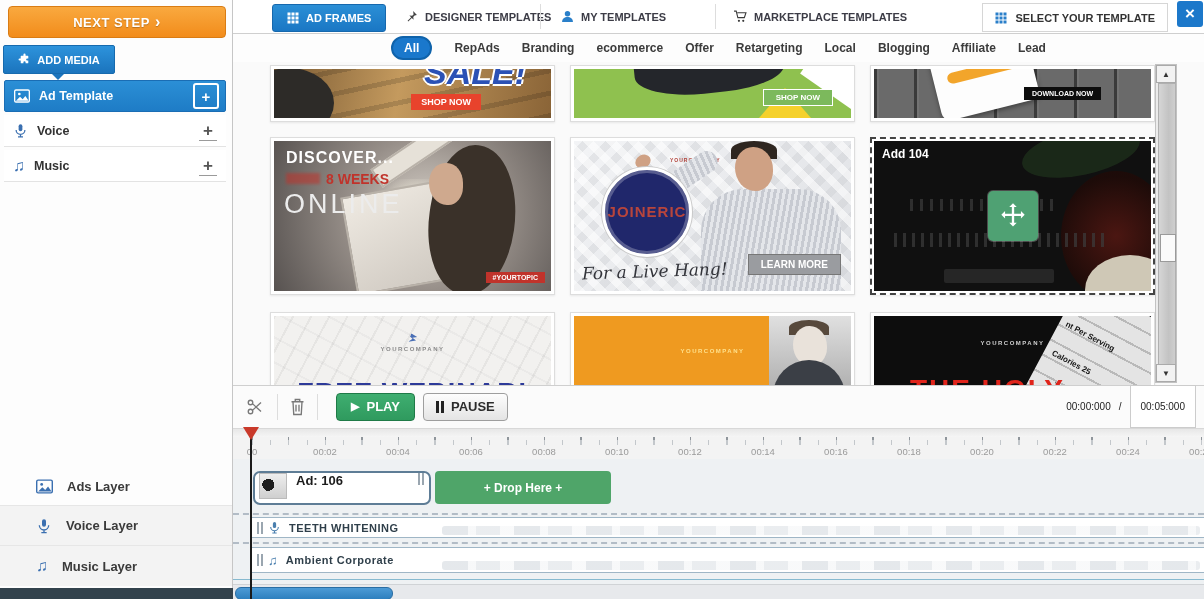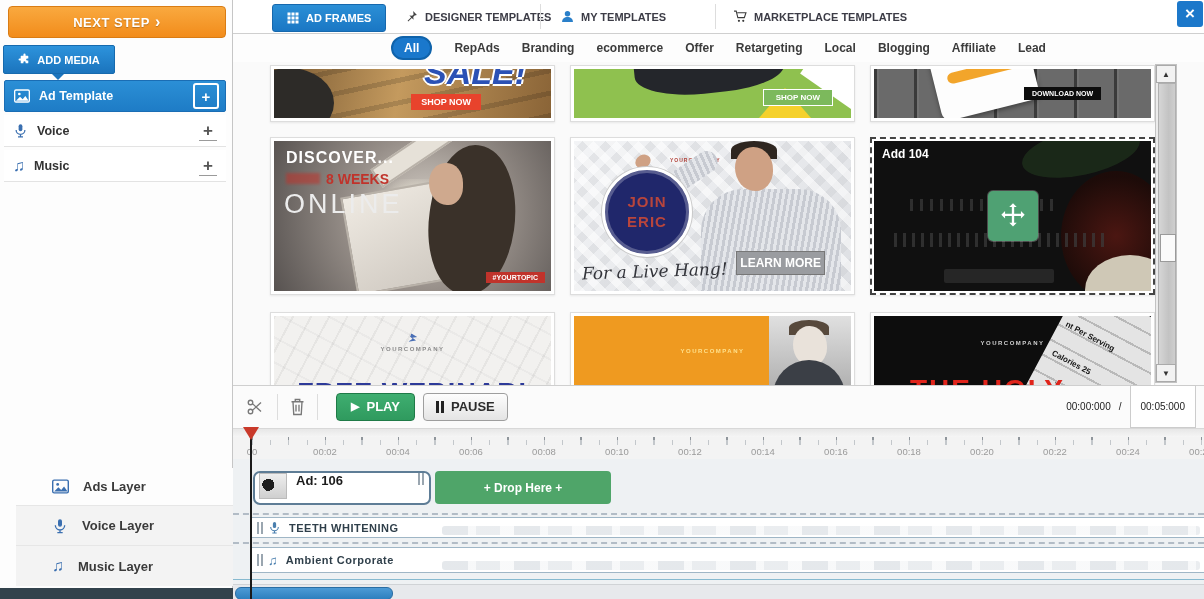--- a/index.html
+++ b/index.html
@@ -13,21 +13,21 @@
   #tab-controls{left:115px;width:110px;background:#f4f4f4;color:#555;border:1px solid #cfcfcf;border-radius:2px;}
   #add-media-notch{position:absolute;left:52px;top:74px;width:0;height:0;border-left:6px solid transparent;border-right:6px solid transparent;border-top:6px solid #1b74bd;}
   .media-row{position:absolute;left:4px;width:222px;height:32px;display:flex;align-items:center;box-sizing:border-box;cursor:pointer;}
   #row-ad-template{top:80px;background:linear-gradient(#2b8fd6,#1e7cc6);border:1px solid #1a6db4;border-radius:2px;color:#fff;}
   #row-voice{top:115px;background:#fff;border-bottom:1px solid #e3e3e3;color:#333;}
   #row-music{top:150px;background:#fff;border-bottom:1px solid #e3e3e3;color:#333;}
   .media-row .mi{margin-left:9px;margin-right:9px;display:flex;align-items:center;}
   .media-row .lbl{font-size:12.5px;font-weight:bold;flex:1;}
   .plus-box{width:22px;height:22px;margin-right:6px;border:2px solid #fff;border-radius:3px;color:#fff;font-size:15px;font-weight:bold;display:flex;align-items:center;justify-content:center;cursor:pointer;}
   .plus-plain{width:18px;margin-right:9px;color:#555;font-size:17px;font-weight:bold;text-align:center;border-bottom:1px solid #9a9a9a;line-height:19px;cursor:pointer;}
-  .layer-row{position:absolute;left:16px;width:232px;display:flex;align-items:center;box-sizing:border-box;}
+  .layer-row{position:absolute;left:0;width:232px;display:flex;align-items:center;box-sizing:border-box;}
   #layer-ads{top:468px;height:38px;background:#fdfdfd;border-bottom:1px solid #e6e6e6;}
   #layer-voice{top:506px;height:40px;background:#f3f3f3;border-bottom:1px solid #e6e6e6;}
   #layer-music{top:546px;height:40px;background:#f3f3f3;}
   .layer-row .mi{margin-left:36px;margin-right:14px;display:flex;}
   .layer-row .lbl{font-size:13px;font-weight:bold;color:#3a3a3a;}
   #sidebar-bottom-strip{position:absolute;left:0;top:588px;width:233px;height:11px;background:#32424c;}
   .note-glyph{font-size:16px;color:#3a6fb0;line-height:1;}
   
   #panel{position:absolute;left:233px;top:0;width:971px;height:385px;background:#fbfbfb;}
   #tabbar{position:absolute;left:0;top:0;width:971px;height:34px;background:#fff;border-bottom:1px solid #cfcfcf;box-sizing:border-box;}
@@ -77,23 +77,23 @@
   #art-discover .l3{position:absolute;left:10px;top:48px;font-size:27px;font-weight:300;color:#ececec;letter-spacing:3px;}
   #art-discover .chip{right:6px;bottom:8px;background:#c0332b;font-size:7px;padding:2px 7px;}
   #art-eric{background:linear-gradient(135deg,#f3f4f6,#dddfe3);}
   #art-eric .pat{position:absolute;inset:0;background:repeating-linear-gradient(45deg,rgba(255,255,255,.6) 0 8px,transparent 8px 16px),repeating-linear-gradient(-45deg,rgba(200,202,206,.35) 0 8px,transparent 8px 16px);}
   #art-eric .brand{position:absolute;left:96px;top:16px;font-size:5px;letter-spacing:1px;color:#b04038;font-weight:bold;}
   #art-eric .head{position:absolute;right:78px;top:6px;width:38px;height:44px;background:#cfa184;border-radius:48% 52% 46% 54%;}
   #art-eric .hairc{position:absolute;right:74px;top:0px;width:46px;height:18px;background:#2e2620;border-radius:50% 50% 0 0;}
   #art-eric .body{position:absolute;right:10px;top:48px;width:140px;height:110px;background:repeating-linear-gradient(100deg,#c7cad1 0 3px,#e4e6ea 3px 6px);border-radius:42px 42px 0 0;}
   #art-eric .arm{position:absolute;right:128px;top:28px;width:86px;height:22px;background:repeating-linear-gradient(100deg,#c7cad1 0 3px,#e4e6ea 3px 6px);border-radius:11px;transform:rotate(-34deg);}
   #art-eric .hand{position:absolute;right:200px;top:14px;width:16px;height:13px;background:#cfa184;border-radius:50%;transform:rotate(-30deg);}
-  #art-eric .circle{position:absolute;left:28px;top:26px;width:84px;height:84px;background:#20276b;border-radius:50%;border:3px solid #fff;box-shadow:0 0 0 1px #c9c9c9,inset 0 0 0 3px rgba(255,255,255,.25);display:flex;flex-direction:column;align-items:center;justify-content:center;color:#b8453c;font-weight:bold;font-size:15px;line-height:1.35;letter-spacing:1px;}
+  #art-eric .circle{position:absolute;left:28px;top:26px;width:84px;height:84px;background:#20276b;border-radius:50%;border:3px solid #fff;box-shadow:0 0 0 1px #c9c9c9,inset 0 0 0 3px rgba(255,255,255,.25);display:flex;flex-direction:row;align-items:center;justify-content:center;color:#b8453c;font-weight:bold;font-size:15px;line-height:1.35;letter-spacing:1px;}
   #art-eric .caption{position:absolute;left:8px;bottom:10px;font-family:"DejaVu Serif",serif;font-style:italic;font-size:17px;color:#33343a;transform:rotate(-2deg);}
-  #art-eric .chip{right:26px;bottom:16px;background:#9a9ca0;border:1px solid #777;color:#fff;font-size:12px;padding:4px 3px;}
+  #art-eric .chip{right:10px;bottom:16px;background:#9a9ca0;border:1px solid #777;color:#fff;font-size:10px;padding:4px 12px;}
   #tile-add104{border:2px dashed #444;padding:2px;}
   #art-add104{background:#101010;}
   #art-add104 .blobr{position:absolute;right:-20px;top:30px;width:110px;height:130px;background:radial-gradient(circle,#5a1812 0%,#200a07 70%);border-radius:50%;opacity:.8;}
   #art-add104 .leaf{position:absolute;right:10px;top:-12px;width:120px;height:46px;background:#1c2b1a;border-radius:50%;transform:rotate(-12deg);opacity:.9;}
   #art-add104 .plate{position:absolute;right:-24px;bottom:-34px;width:90px;height:70px;background:#cfc8b6;border-radius:50%;}
   #art-add104 .ghost1{position:absolute;left:36px;top:58px;width:150px;height:12px;background:repeating-linear-gradient(90deg,#3c3c3c 0 3px,transparent 3px 10px);opacity:.7;}
   #art-add104 .ghost2{position:absolute;left:20px;top:92px;width:210px;height:14px;background:repeating-linear-gradient(90deg,#3c3c3c 0 3px,transparent 3px 9px);opacity:.7;}
   #art-add104 .bar{position:absolute;left:70px;bottom:8px;width:110px;height:14px;background:#262626;border-radius:2px;}
   #art-add104 .label{position:absolute;left:8px;top:6px;color:#fff;font-size:12px;font-weight:bold;}
   #art-add104 .movebox{position:absolute;left:50%;top:50%;transform:translate(-50%,-50%);width:50px;height:50px;background:#4fa173;border-radius:5px;display:flex;align-items:center;justify-content:center;box-shadow:0 0 0 1px rgba(255,255,255,.25);}
@@ -276,20 +276,38 @@
     <div id="tab-marketplace" class="top-tab">
       <span>
           <svg width="14" height="13" viewBox="0 0 24 24">
             <path d="M1 2h4l3 12h12l3-9H7" fill="none" stroke="#3b3b3b" stroke-width="2"></path>
             <circle cx="10" cy="20" r="2" fill="#3b3b3b"></circle>
             <circle cx="18" cy="20" r="2" fill="#3b3b3b"></circle>
           </svg>
         </span>
       <span>MARKETPLACE TEMPLATES</span>
     </div>
+    <div id="select-template">
+      <span>
+          <svg width="12" height="12" viewBox="0 0 24 24">
+            <g fill="#2a7fc9">
+              <rect x="1" y="1" width="6" height="6"></rect>
+              <rect x="9" y="1" width="6" height="6"></rect>
+              <rect x="17" y="1" width="6" height="6"></rect>
+              <rect x="1" y="9" width="6" height="6"></rect>
+              <rect x="9" y="9" width="6" height="6"></rect>
+              <rect x="17" y="9" width="6" height="6"></rect>
+              <rect x="1" y="17" width="6" height="6"></rect>
+              <rect x="9" y="17" width="6" height="6"></rect>
+              <rect x="17" y="17" width="6" height="6"></rect>
+            </g>
+          </svg>
+        </span>
+      <span>SELECT YOUR TEMPLATE</span>
+    </div>
     <div id="close-btn">×</div>
   </div>
 
   <div id="filterbar">
     <span class="filter active">All</span>
     <span class="filter">RepAds</span>
     <span class="filter">Branding</span>
     <span class="filter">ecommerce</span>
     <span class="filter">Offer</span>
     <span class="filter">Retargeting</span>

